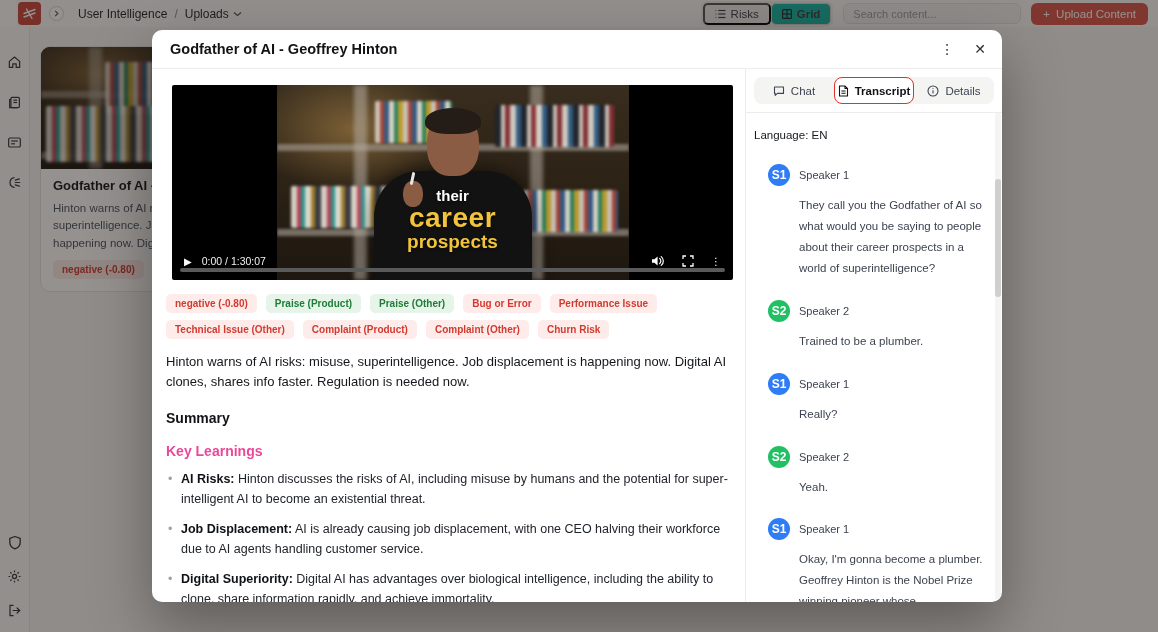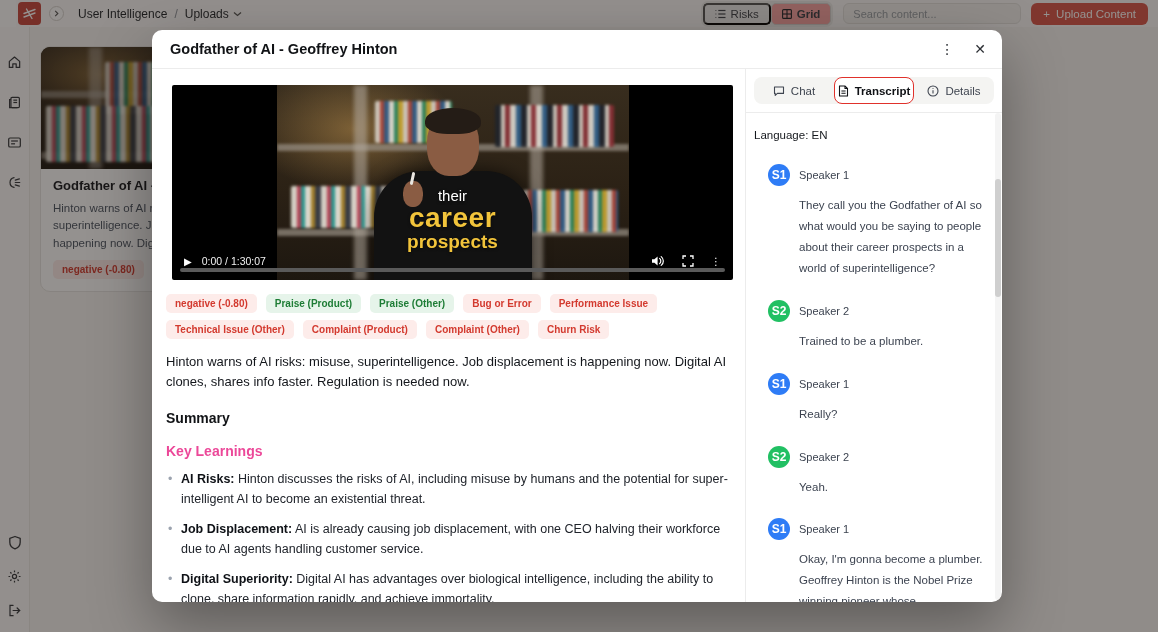--- a/index.html
+++ b/index.html
@@ -9,21 +9,21 @@
   
   .topbar { position:absolute; top:0; left:16px; right:0; height:27px; background:#fdfcfb; display:flex; align-items:center; z-index:1; }
   .logo { width:23px; height:23px; margin-left:2px; background:#c8463d; border-radius:4px; display:flex; align-items:center; justify-content:center; }
   .collapse-btn { width:15px; height:15px; margin-left:8px; border:1px solid #d6d3d0; border-radius:50%; background:#fff; display:flex; align-items:center; justify-content:center; color:#555; }
   .breadcrumb { margin-left:14px; font-size:12px; color:#1f2328; display:flex; align-items:center; gap:7px; }
   .crumb-sep { color:#8a8f98; }
   .crumb-page { display:flex; align-items:center; gap:4px; }
   .top-right { margin-left:auto; display:flex; align-items:center; gap:10px; padding-right:10px; }
   .view-toggle { background:#efeeec; border-radius:7px; padding:2px; display:flex; }
   .vt-btn { display:flex; align-items:center; gap:5px; font-size:11.5px; color:#3d4148; padding:3px 10px; border-radius:5px; }
-  .vt-btn.active { background:#fca5a5; border:1px solid #d7d4d1; font-weight:bold; }
+  .vt-btn.active { background:#14b8a6; border:1px solid #d7d4d1; font-weight:bold; }
   .search-input { width:178px; height:21px; border:1px solid #e4e2df; background:#f5f4f2; border-radius:6px; font-size:11px; padding:0 9px; color:#333; font-family:"Liberation Sans",sans-serif; }
   .search-input::placeholder { color:#9aa0a6; }
   .upload-btn { background:#d9564a; color:#fff; border:none; border-radius:6px; height:22px; padding:0 12px; font-size:11.5px; display:flex; align-items:center; gap:6px; font-family:"Liberation Sans",sans-serif; }
 
   .sidebar { position:absolute; top:27px; left:0; bottom:0; width:30px; background:#fdfcfb; border-right:1px solid #eceae7; display:flex; flex-direction:column; align-items:center; padding:28px 0 14px; z-index:1; color:#33363b; }
   .side-top { display:flex; flex-direction:column; gap:25px; align-items:center; }
   .side-bottom { margin-top:auto; display:flex; flex-direction:column; gap:19px; align-items:center; }
 
   .content-bg { position:absolute; top:27px; left:30px; right:0; bottom:0; background:#f7f6f3; z-index:1; }
   .card { position:absolute; left:10px; top:19px; width:268px; background:#fff; border:1px solid #e7e5e2; border-radius:10px; overflow:hidden; }
@@ -43,21 +43,21 @@
   .scene .books { position:absolute; height:42px; filter:blur(1.5px); opacity:.9; border-radius:2px; }
   .bk1 { background:repeating-linear-gradient(90deg,#d8d2c8 0 5px,#b04438 5px 9px,#2f5d8a 9px 14px,#e8e4da 14px 19px,#27875f 19px 23px,#caa52f 23px 28px); }
   .bk2 { background:repeating-linear-gradient(90deg,#20242c 0 6px,#d8d2c8 6px 10px,#8a2f35 10px 15px,#e0dbd2 15px 21px,#31628e 21px 26px); }
   .bk3 { background:repeating-linear-gradient(90deg,#e7e2d8 0 6px,#c2455a 6px 10px,#2aa198 10px 14px,#f0ece2 14px 20px,#b0892c 20px 24px,#3b3f49 24px 30px); }
   .person-body { position:absolute; left:50%; transform:translateX(-50%); width:158px; height:62%; top:44%; background:#121212; border-radius:46px 46px 0 0; box-shadow:0 0 18px rgba(0,0,0,.6); }
   .person-head { position:absolute; left:50%; transform:translateX(-50%); top:14%; width:52px; height:64px; background:#8a5c43; border-radius:46% 46% 42% 42%; }
   .person-head::before { content:""; position:absolute; left:-2px; right:-2px; top:-4px; height:26px; background:#241c16; border-radius:50% 50% 40% 40%; }
   .person-hand { position:absolute; left:36%; top:49%; width:20px; height:26px; background:#8a5c43; border-radius:45%; }
   .person-hand::after { content:""; position:absolute; left:8px; top:-9px; width:3px; height:13px; background:#e9e6e0; border-radius:2px; transform:rotate(12deg); }
   .caption { position:absolute; left:0; right:0; top:53%; text-align:center; line-height:1.02; text-shadow:0 1px 3px rgba(0,0,0,.55); }
-  .cap1 { display:block; color:#fff; font-weight:normal; font-size:15px; }
+  .cap1 { display:block; color:#fff; font-weight:bold; font-size:15px; }
   .cap2 { display:block; color:#f2c43b; font-weight:bold; font-size:28px; letter-spacing:.5px; }
   .cap3 { display:block; color:#f2c43b; font-weight:bold; font-size:19px; }
   .thumb-caption { position:absolute; right:4px; bottom:2px; text-align:right; line-height:1; overflow:hidden; width:46px; height:40px; }
   .thumb-caption .cap2 { font-size:22px; } .thumb-caption .cap3 { font-size:13px; }
 
   
   .modal { position:absolute; left:152px; top:30px; width:850px; height:572px; background:#fff; border-radius:10px; z-index:20; box-shadow:0 24px 60px rgba(0,0,0,.35); display:flex; flex-direction:column; overflow:hidden; }
   .modal-header { height:39px; flex:none; border-bottom:1px solid #ececec; display:flex; align-items:center; padding:0 16px 0 18px; }
   .modal-title { font-size:14.5px; font-weight:bold; color:#111316; }
   .header-actions { margin-left:auto; display:flex; align-items:center; gap:20px; }

